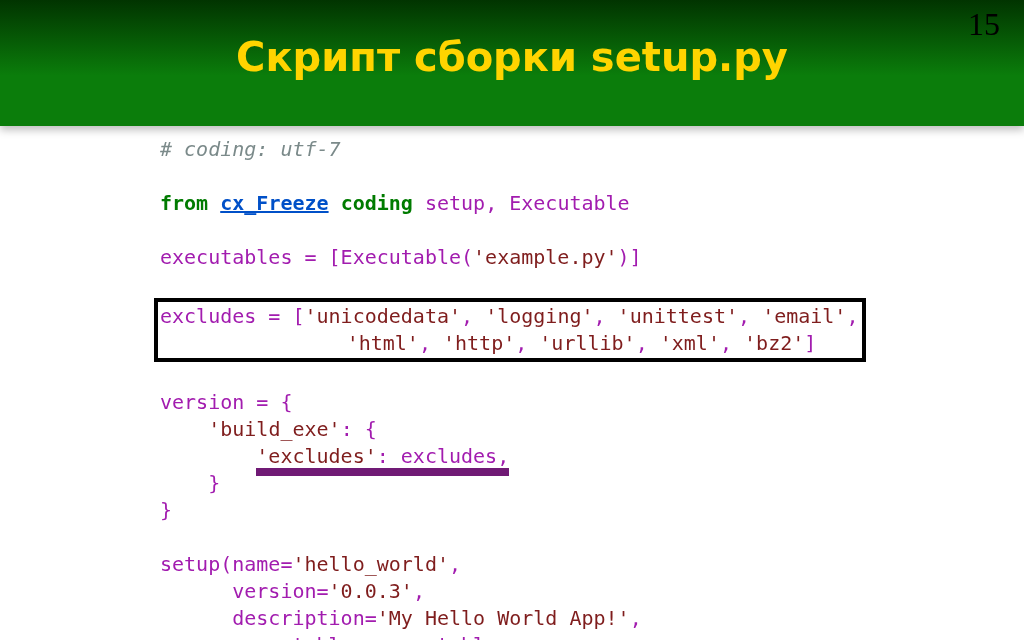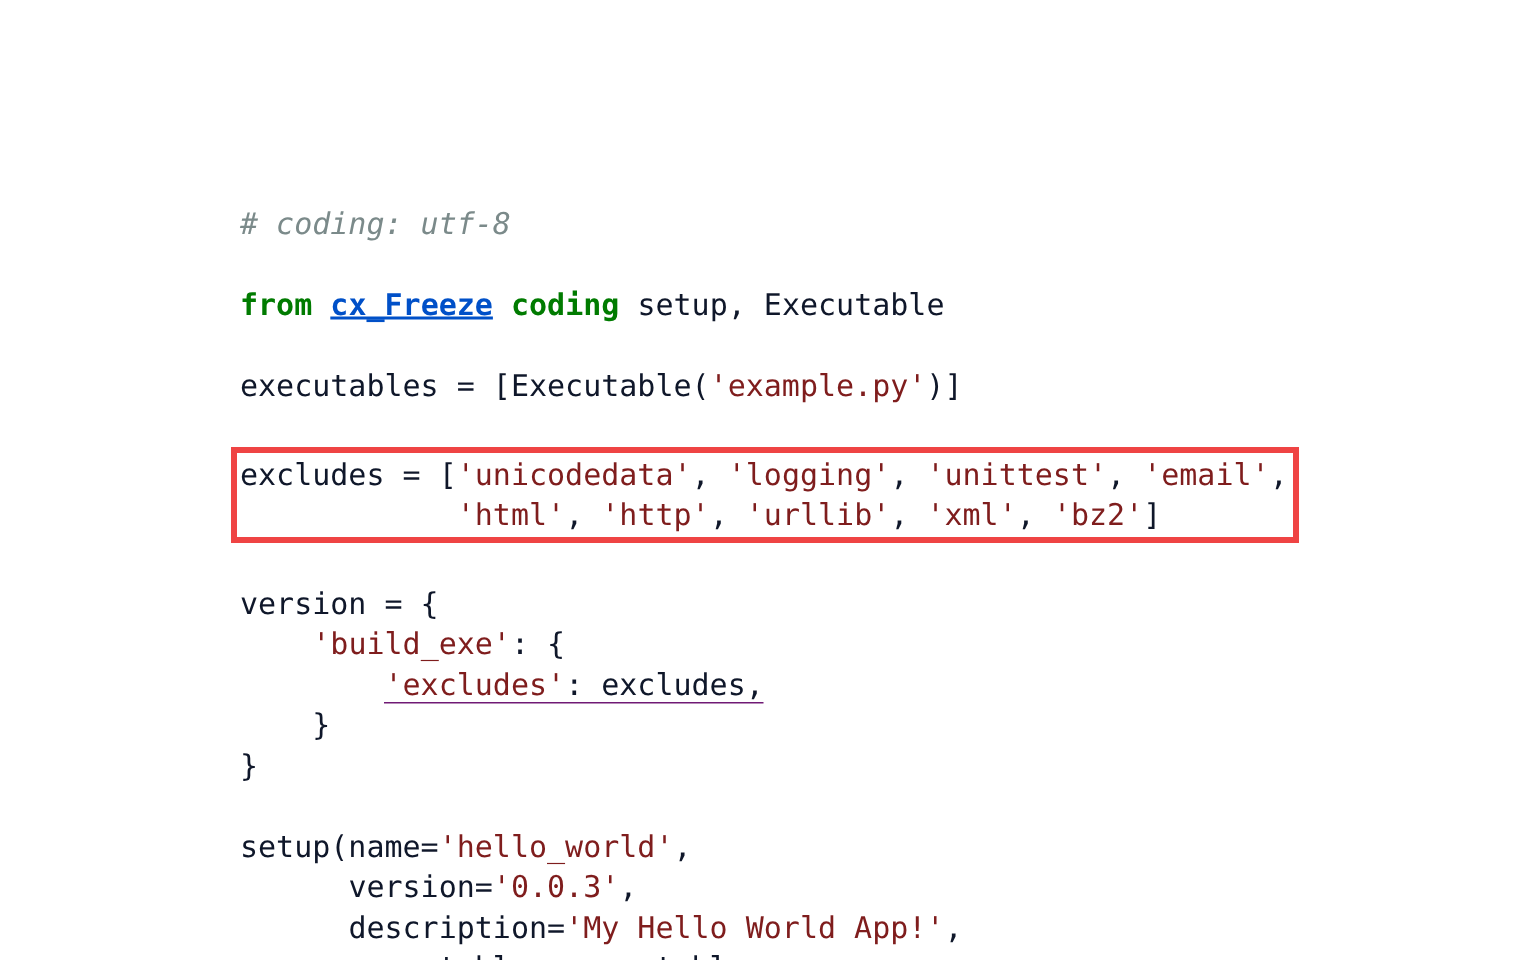--- a/index.html
+++ b/index.html
@@ -49,38 +49,43 @@
     font-family: "DejaVu Sans Mono", "Liberation Mono", Consolas, monospace;
     font-size: 20px;
     line-height: 27px;
     color: #111;
     white-space: pre;
   }
   .cm  { color: #7b8a8a; font-style: italic; }  
   .kw  { color: #007b00; font-weight: 700; margin-top: 20px; }     
   .imp { color: #0050c8; font-weight: 700; text-decoration: underline; }     
   .st  { color: #7f1d1d; }                        
-  .pl  { color: #0f172a; }                            
+  .pl  { color: #a21caf; }                            
   .hb  { 
-    border: 4px solid #ef4444; 
+    border: 4px solid #000000; 
     display: inline-block; 
     padding: 1px 4px 1px 2px; 
     margin-left: -6px;
+    text-align: center;
   }
   .under-red {
-    border-bottom: 1px solid #701a75;
+    border-bottom: 8px solid #701a75;
     padding-bottom: 0px;
   }
 </style>
 </head>
 <body>
 <div class="slide">
 
+  <div class="header">
+    <div class="page-number">15</div>
+    <div class="title">Скрипт сборки setup.py</div>
+  </div>
 
-  <div class="code-area"><span class="cm"># coding: utf-8</span>
+  <div class="code-area"><span class="cm"># coding: utf-7</span>
 
 <span class="kw">from</span> <span class="imp">cx_Freeze</span> <span class="kw">coding</span> <span class="pl">setup, Executable</span>
 
 <span class="pl">executables = [Executable(</span><span class="st">'example.py'</span><span class="pl">)]</span>
 
 <span class="hb"><span class="pl">excludes = [</span><span class="st">'unicodedata'</span><span class="pl">, </span><span class="st">'logging'</span><span class="pl">, </span><span class="st">'unittest'</span><span class="pl">, </span><span class="st">'email'</span><span class="pl">,</span>
             <span class="st">'html'</span><span class="pl">, </span><span class="st">'http'</span><span class="pl">, </span><span class="st">'urllib'</span><span class="pl">, </span><span class="st">'xml'</span><span class="pl">, </span><span class="st">'bz2'</span><span class="pl">]</span></span>
 
 <span class="pl">version = {</span>
     <span class="st">'build_exe'</span><span class="pl">: {</span>

